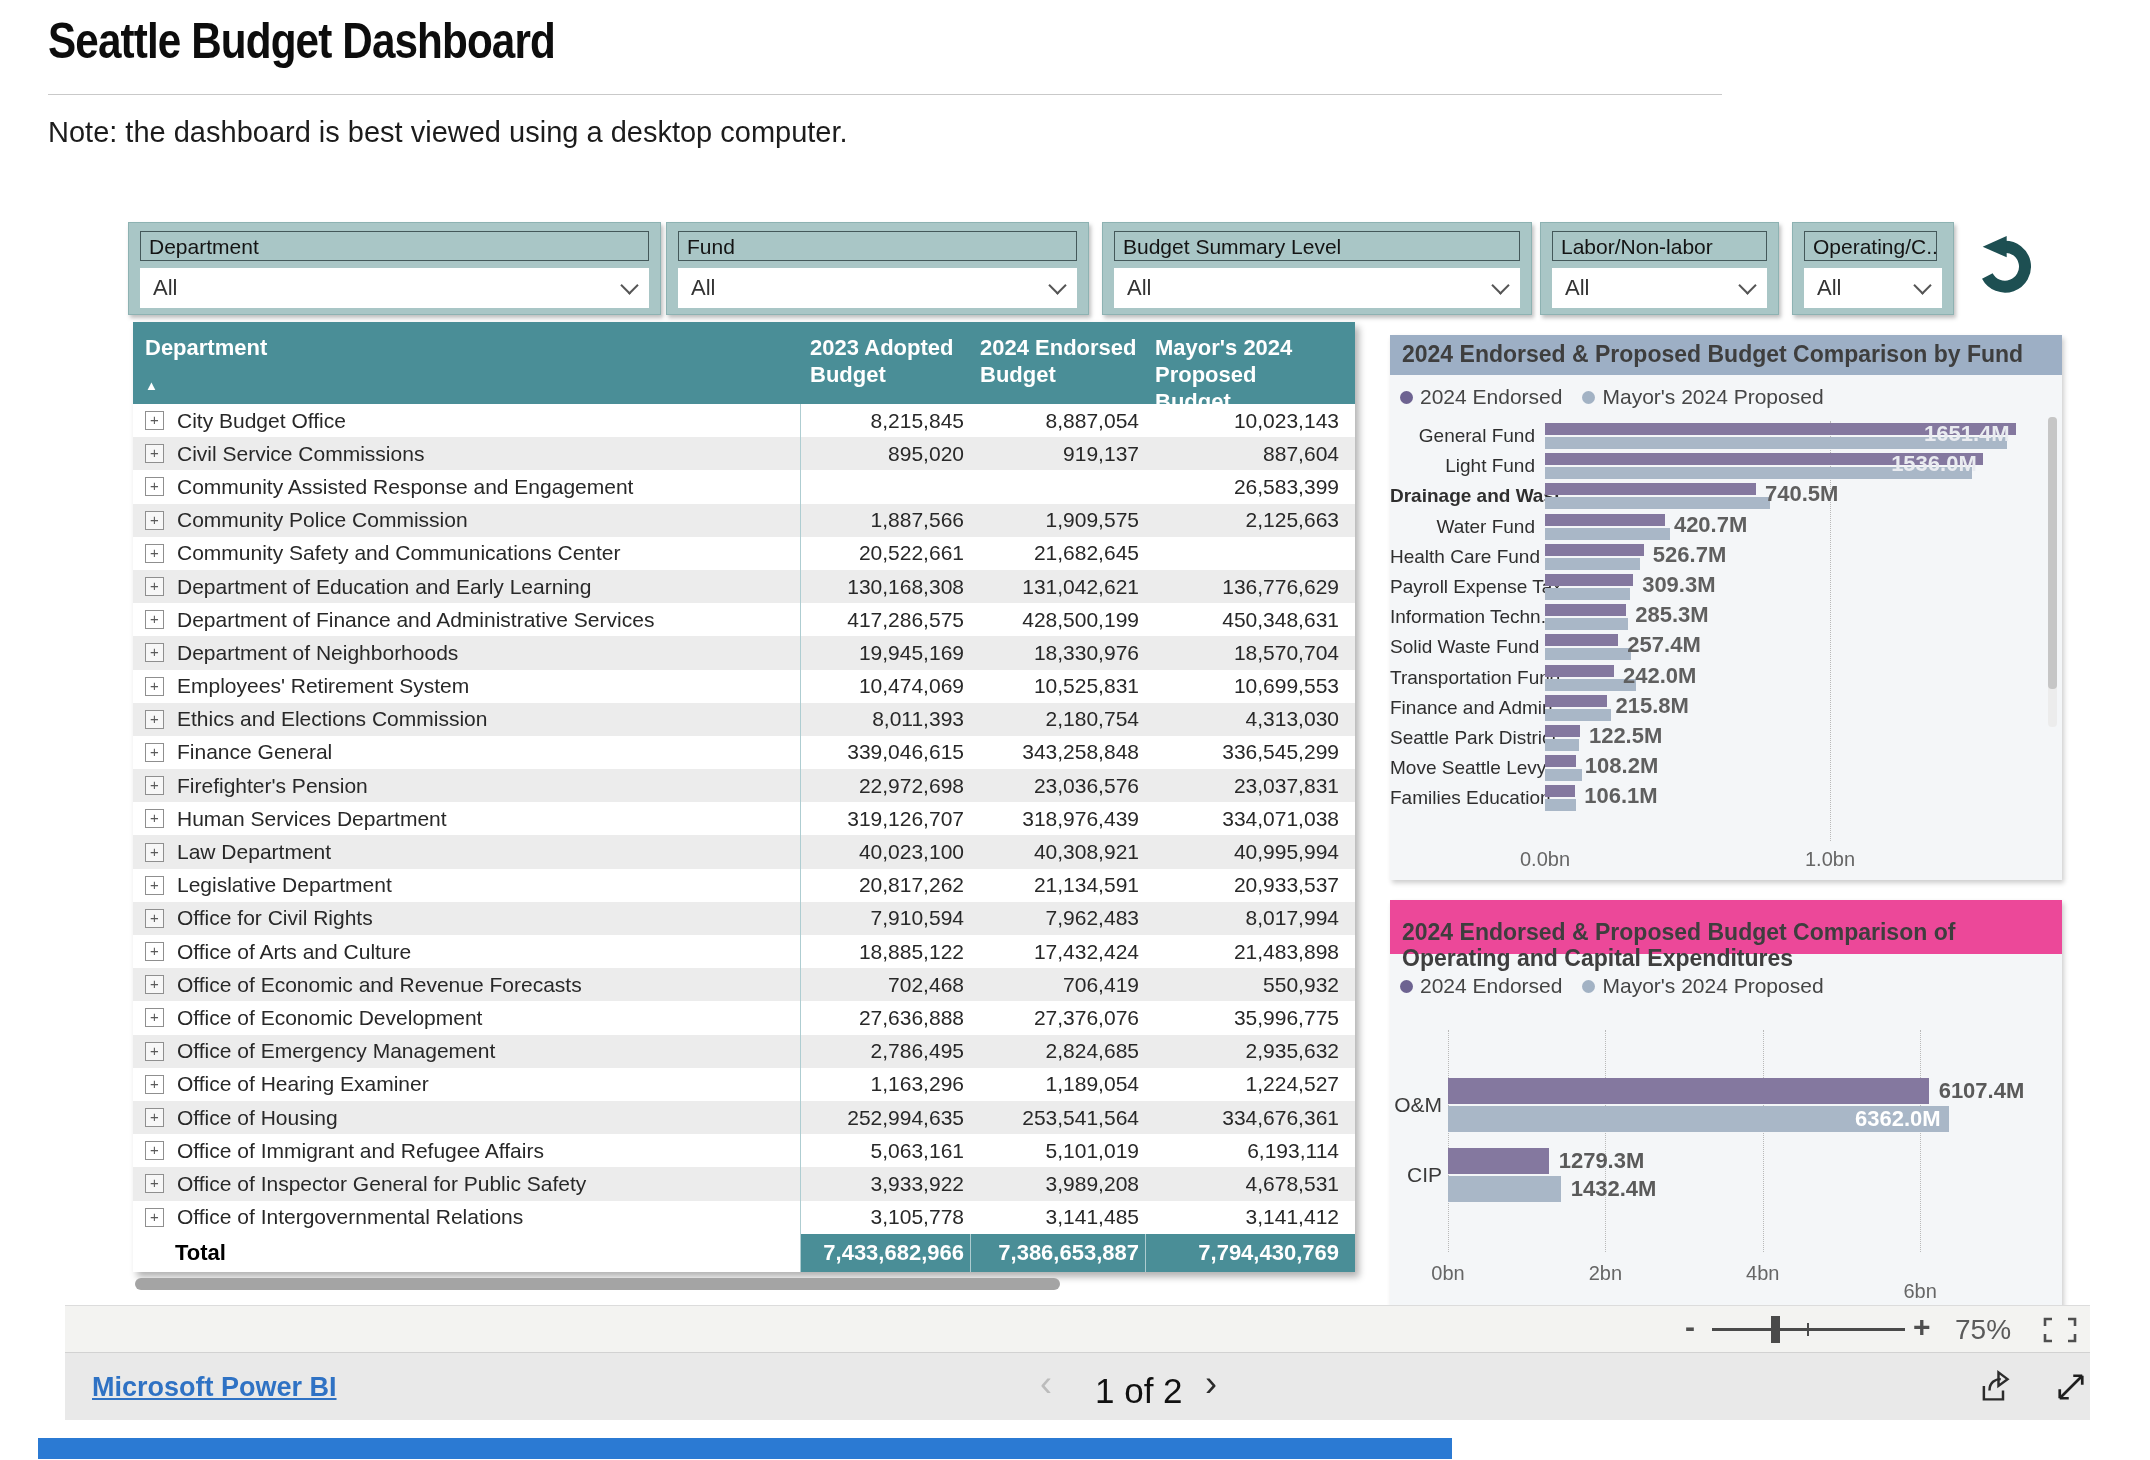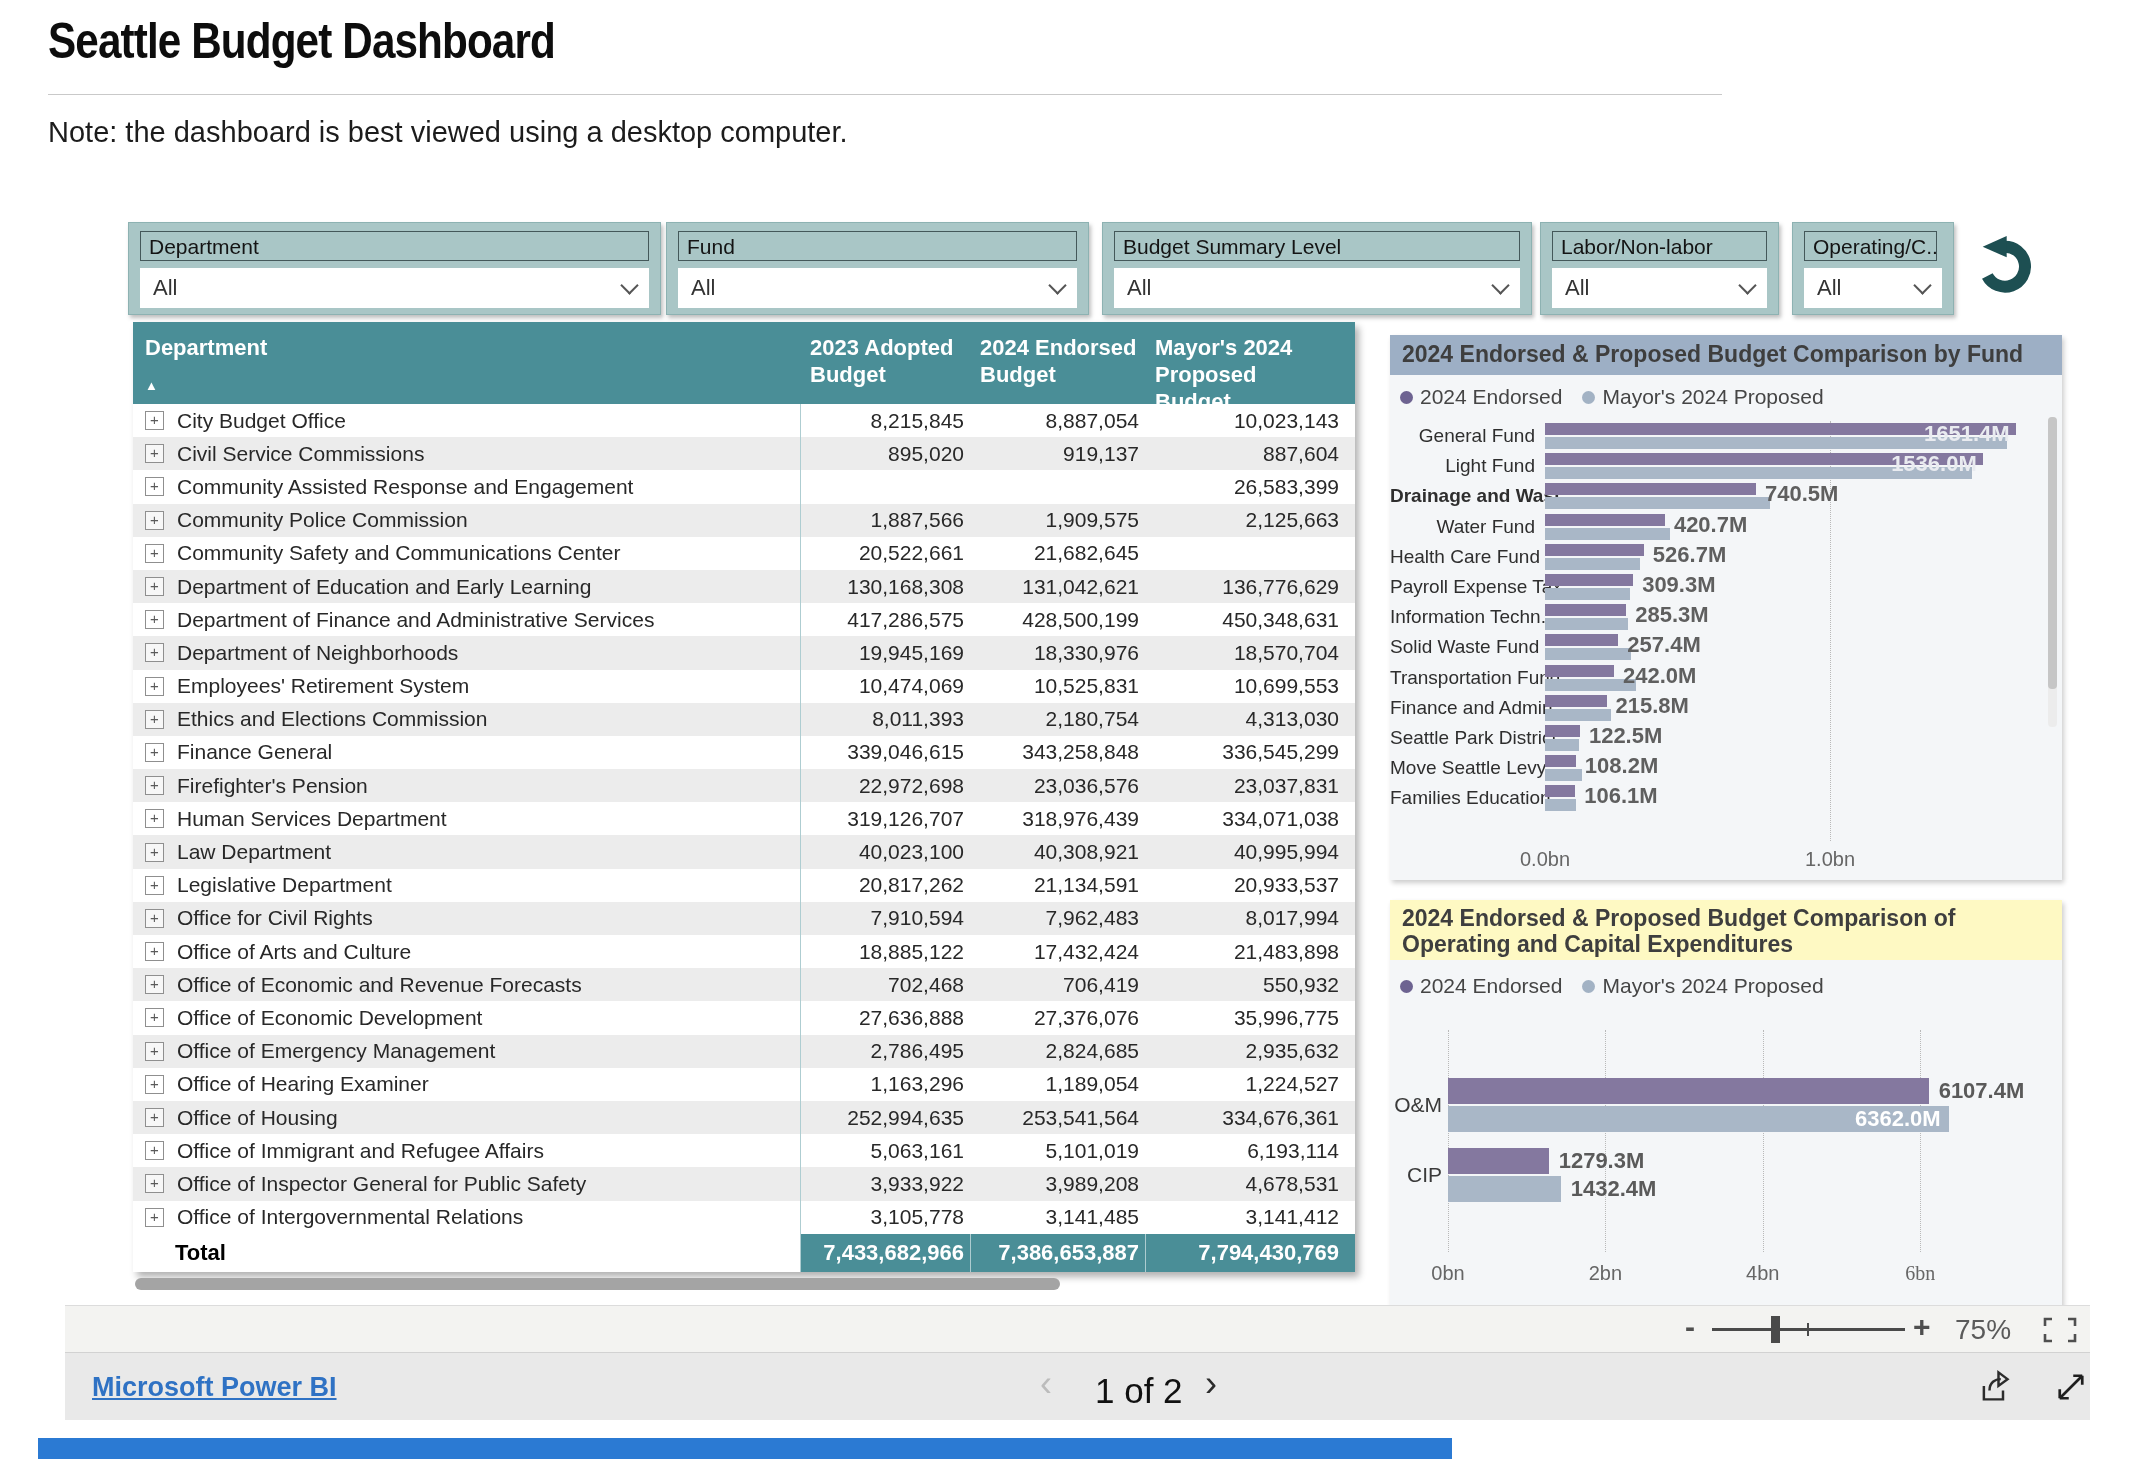--- a/index.html
+++ b/index.html
@@ -445,40 +445,40 @@
       <div class="vlabel" style="left: 194.238px; top: 448.4px; color: rgb(95, 95, 95);">106.1M</div>
       <div class="axis-label" style="left: 155px; top: 513px;">0.0bn</div>
       <div class="axis-label" style="left: 440px; top: 513px;">1.0bn</div>
     </div>
   <div class="vscroll">
       <div class="thumb"></div>
     </div>
 </div>
 
 <div class="chart-panel" id="chart2" style="top:900px;height:432px;">
-  <div class="chart-header" id="ch2head" style="height: 60px; padding-top: 5px; background: #fef9c3;">2024 Endorsed &amp; Proposed Budget Comparison of Operating and Capital Expenditures</div>
+  <div class="chart-header" id="ch2head" style="height: 54px; padding-top: 19px; background: #ec4899;">2024 Endorsed &amp; Proposed Budget Comparison of Operating and Capital Expenditures</div>
   <div class="legend" style="top:74px;">
     <span class="legend-item">
       <span class="dot dot-endorsed" style="background: rgb(109, 99, 145);"></span>
       <span>2024 Endorsed</span>
     </span>
     <span class="legend-item">
       <span class="dot dot-proposed" style="background: rgb(162, 178, 196);"></span>
       <span>Mayor's 2024 Proposed</span>
     </span>
   </div>
   <div id="plot2" style="position:absolute;left:0;top:0;width:100%;height:100%;">
       <div class="gridline" style="left: 58px; top: 130px; height: 222px;"></div>
       <div class="axis-label" style="left: 58px; top: 362px;">0bn</div>
       <div class="gridline" style="left: 215.4px; top: 130px; height: 222px;"></div>
       <div class="axis-label" style="left: 215.4px; top: 362px;">2bn</div>
       <div class="gridline" style="left: 372.8px; top: 130px; height: 222px;"></div>
       <div class="axis-label" style="left: 372.8px; top: 362px;">4bn</div>
       <div class="gridline" style="left: 530.2px; top: 130px; height: 222px;"></div>
-      <div class="axis-label" style="left: 530.2px; top: 362px; font-family: Liberation Serif, serif;">6bn</div>
+      <div class="axis-label" style="left: 530.2px; top: 380px;">6bn</div>
       <div class="cat2" style="left: 2px; top: 192px;">O&amp;M</div>
       <div class="bar" style="left: 58px; top: 178px; width: 480.652px; height: 26px; background: rgb(132, 120, 159);"></div>
       <div class="bar" style="left: 58px; top: 206px; width: 500.689px; height: 26px; background: rgb(169, 183, 199);"></div>
       <div class="vlabel" style="left: 548.652px; top: 178px; color: rgb(90, 90, 90);">6107.4M</div>
       <div class="vlabel" style="left: 463.189px; top: 206px; width: 87.5px; text-align: right; color: rgb(255, 255, 255);">6362.0M</div>
       <div class="cat2" style="left: 2px; top: 262px;">CIP</div>
       <div class="bar" style="left: 58px; top: 248px; width: 100.681px; height: 26px; background: rgb(132, 120, 159);"></div>
       <div class="bar" style="left: 58px; top: 276px; width: 112.73px; height: 26px; background: rgb(169, 183, 199);"></div>
       <div class="vlabel" style="left: 168.681px; top: 248px; color: rgb(90, 90, 90);">1279.3M</div>
       <div class="vlabel" style="left: 180.73px; top: 276px; color: rgb(90, 90, 90);">1432.4M</div>

